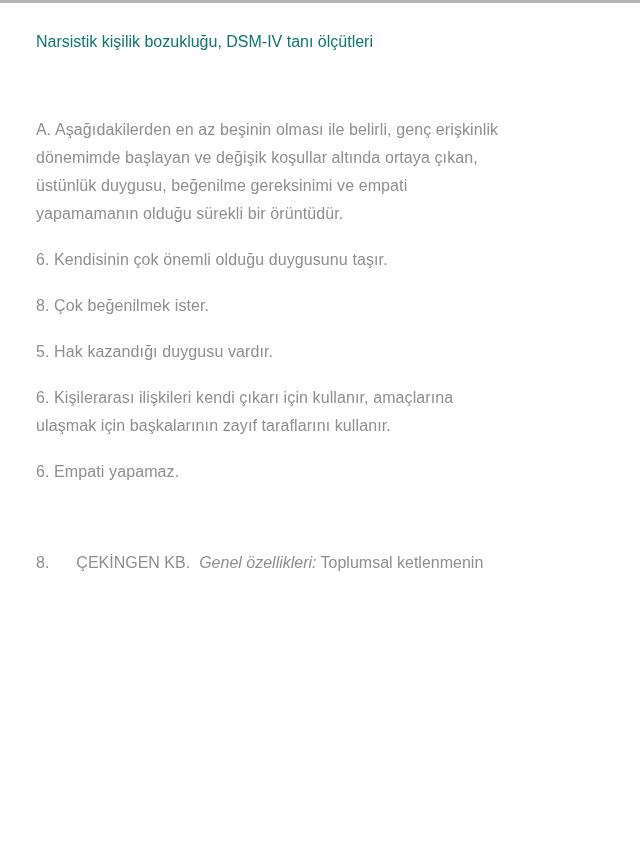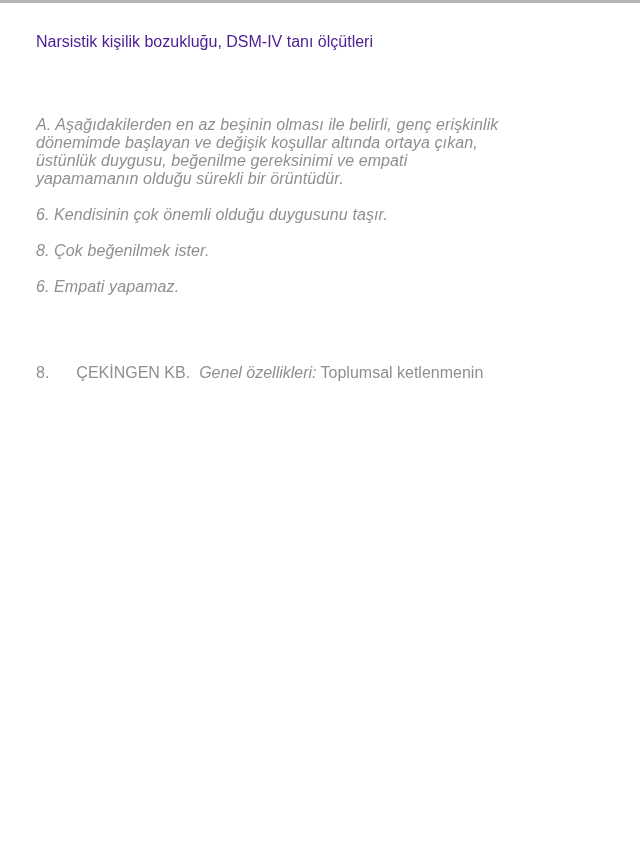--- a/index.html
+++ b/index.html
@@ -21,30 +21,29 @@
   .page {
     padding: 25px 40px 0 36px;
     color: #8f8f8f;
     font-size: 16px;
   }
   .doc-title {
     font-size: 16px;
     font-weight: 400;
     line-height: 28px;
     margin: 0;
-    color: #4c1d95;
+    color: #0f766e;
   }
   .doc-body {
     margin-top: 60px;
   }
   .para {
     margin: 12px 0 18px 0;
-    line-height: 18px;
+    line-height: 28px;
     letter-spacing: 0.1px;
-    font-style: italic;
   }
   .next-section {
     margin-top: 63px;
     line-height: 28px;
     white-space: nowrap;
   }
   .next-section .section-number {
     display: inline-block;
   }
   .next-section .section-heading {
@@ -65,20 +64,22 @@
 
 <div class="page" style="color: rgb(143, 143, 143);">
 
   <h1 class="doc-title">Narsistik kişilik bozukluğu, DSM-IV tanı ölçütleri</h1>
 
   <div class="doc-body">
 
   <p class="para">A. Aşağıdakilerden en az beşinin olması ile belirli, genç erişkinlik<br>dönemimde başlayan ve değişik koşullar altında ortaya çıkan,<br>üstünlük duygusu, beğenilme gereksinimi ve empati<br>yapamamanın olduğu sürekli bir örüntüdür.</p>
       <p class="para">6. Kendisinin çok önemli olduğu duygusunu taşır.</p>
       <p class="para">8. Çok beğenilmek ister.</p>
+      <p class="para">5. Hak kazandığı duygusu vardır.</p>
+      <p class="para">6. Kişilerarası ilişkileri kendi çıkarı için kullanır, amaçlarına<br>ulaşmak için başkalarının zayıf taraflarını kullanır.</p>
       <p class="para">6. Empati yapamaz.</p>
     </div>
 
   <p class="next-section">
     <span class="section-number">8.</span><span class="section-heading">ÇEKİNGEN KB.</span><span class="section-subtitle">Genel özellikleri:</span><span class="section-text">Toplumsal ketlenmenin</span>
   </p>
 
 </div>
 
 </body></html>

